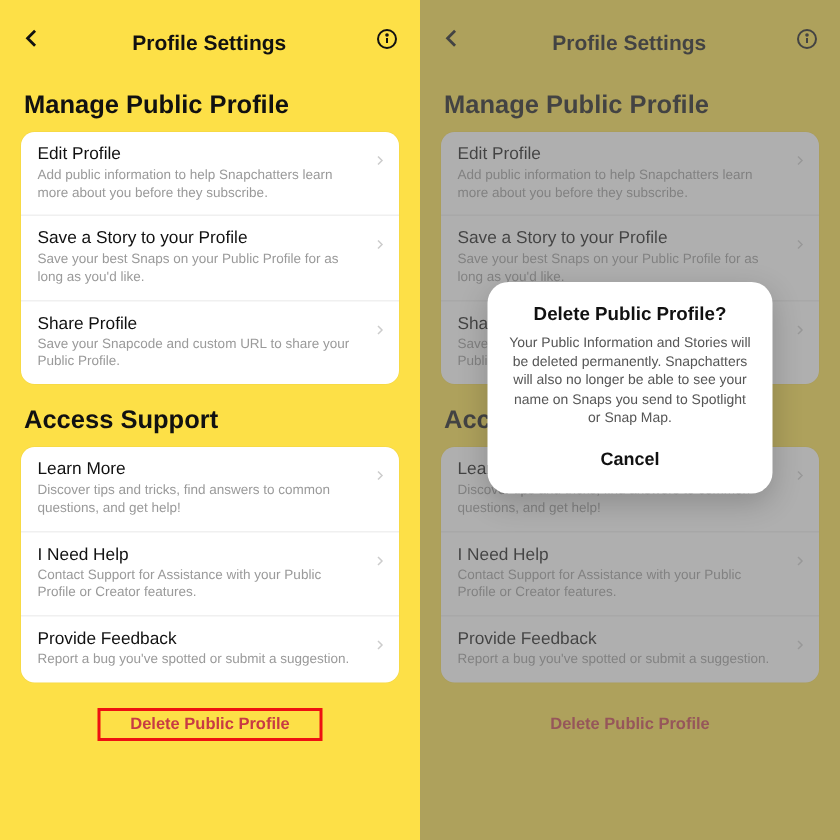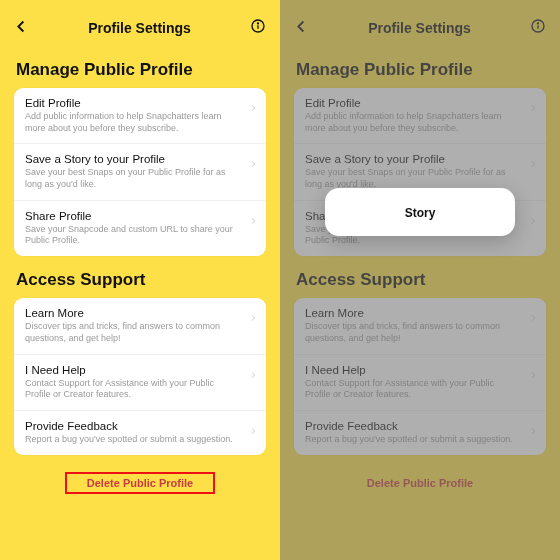--- a/index.html
+++ b/index.html
@@ -250,15 +250,17 @@
     </div>
   </div>
 
   <div class="delete-link">
     <span>Delete Public Profile</span>
   </div>
 
   <div class="dim-overlay"></div>
 
   <div class="dialog">
-    <div class="dialog-cancel">Story</div>
+    <div class="dialog-title">Delete Public Profile?</div>
+    <div class="dialog-body">Your Public Information and Stories will be deleted permanently. Snapchatters will also no longer be able to see your name on Snaps you send to Spotlight or Snap Map.</div>
+    <div class="dialog-cancel">Cancel</div>
   </div>
 </div>
 
 </body></html>

